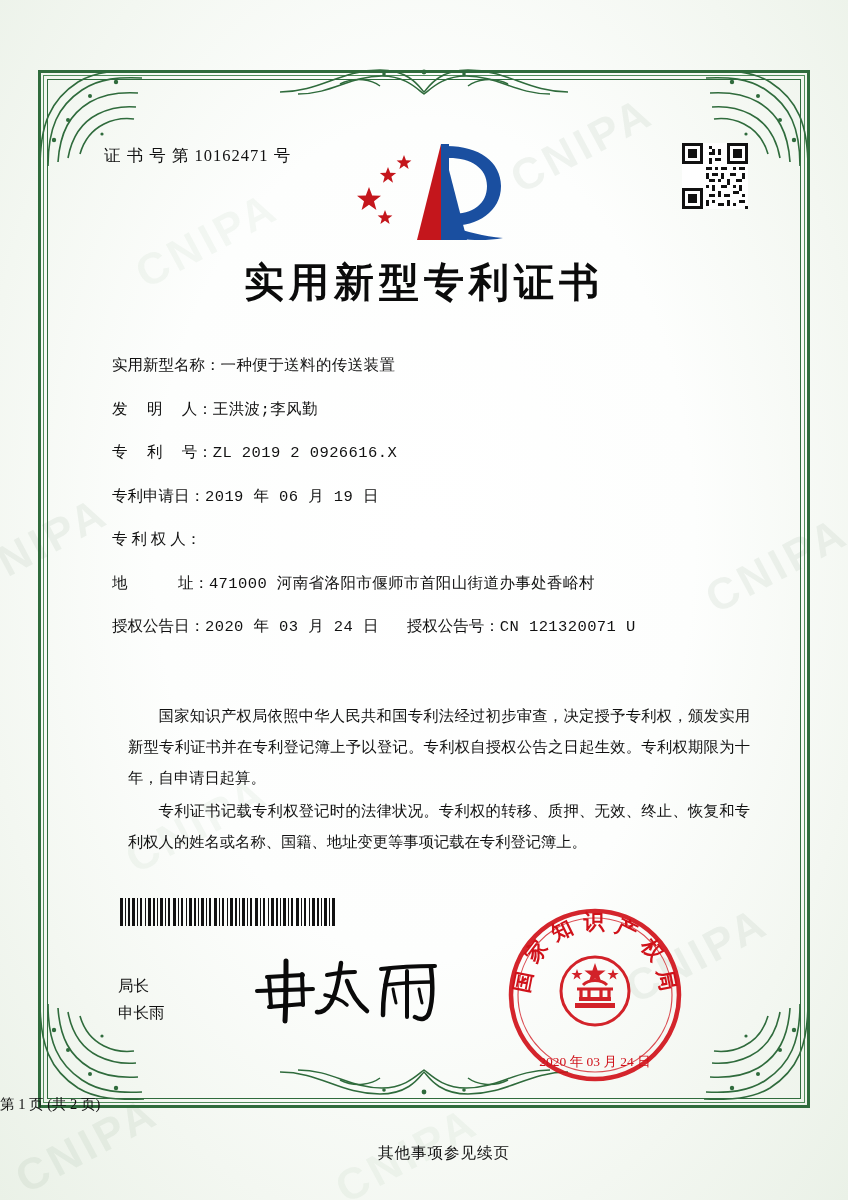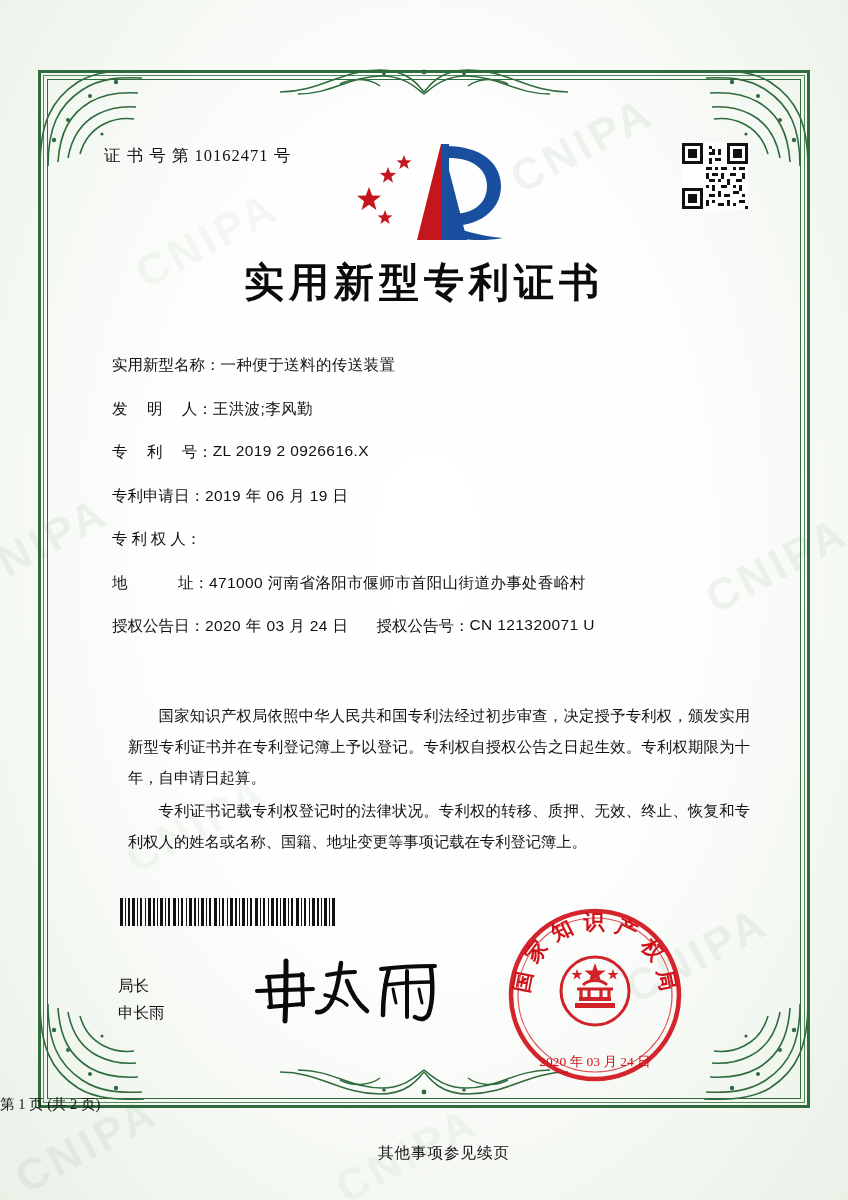--- a/index.html
+++ b/index.html
@@ -111,31 +111,31 @@
 
   
   .fields {
     position: absolute;
     left: 112px;
     top: 355px;
     width: 640px;
   }
   .field-row {
     display: flex;
-    align-items: flex-start;
+    align-items: center;
     margin-bottom: 22.5px;
     font-size: 15.5px;
     color: #111;
   }
   .field-label {
     white-space: pre;
     font-family: "Liberation Serif", serif;
   }
   .field-value {
-    font-family: Liberation Sans, sans-serif;
+    font-family: Liberation Mono, monospace;
     letter-spacing: 0.4px;
   }
   .field-row.dual .second-label {
     margin-left: 28px;
     white-space: pre;
   }
 
   
   .paras {
     position: absolute;

